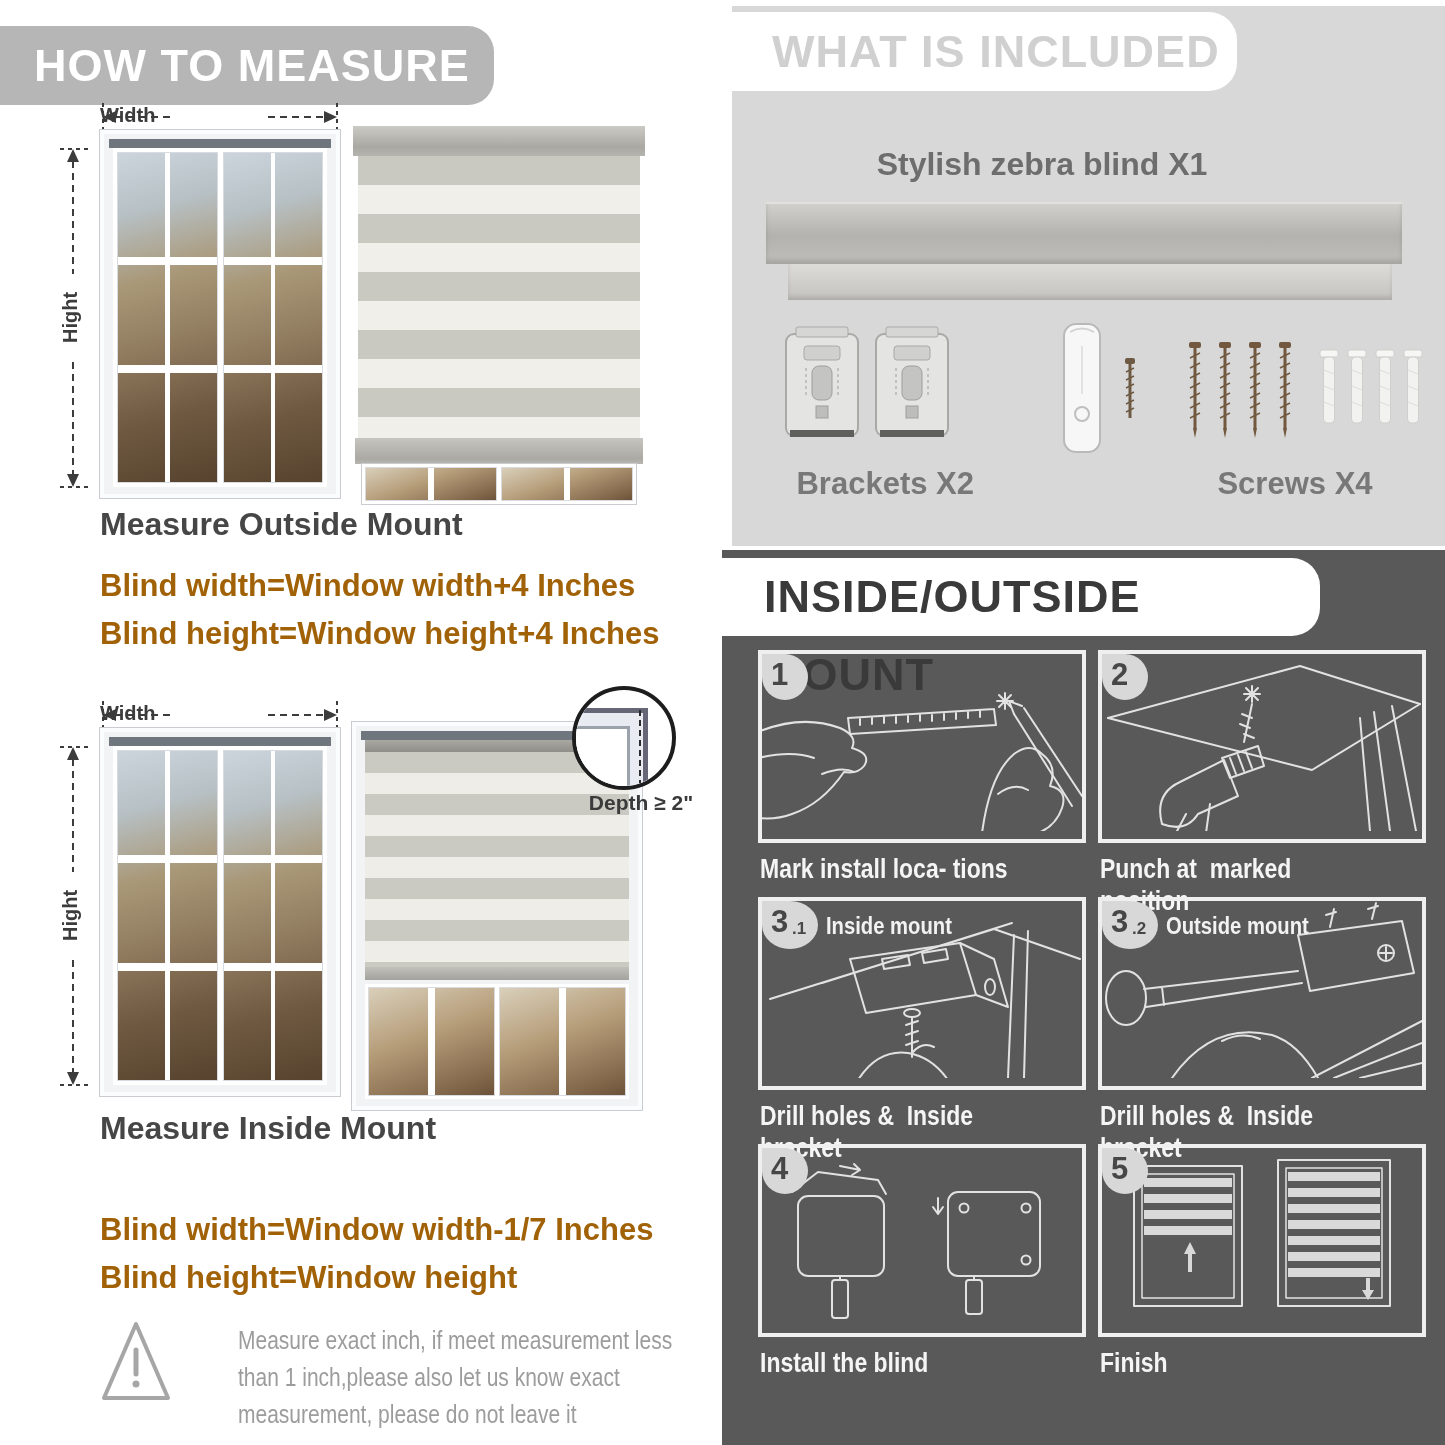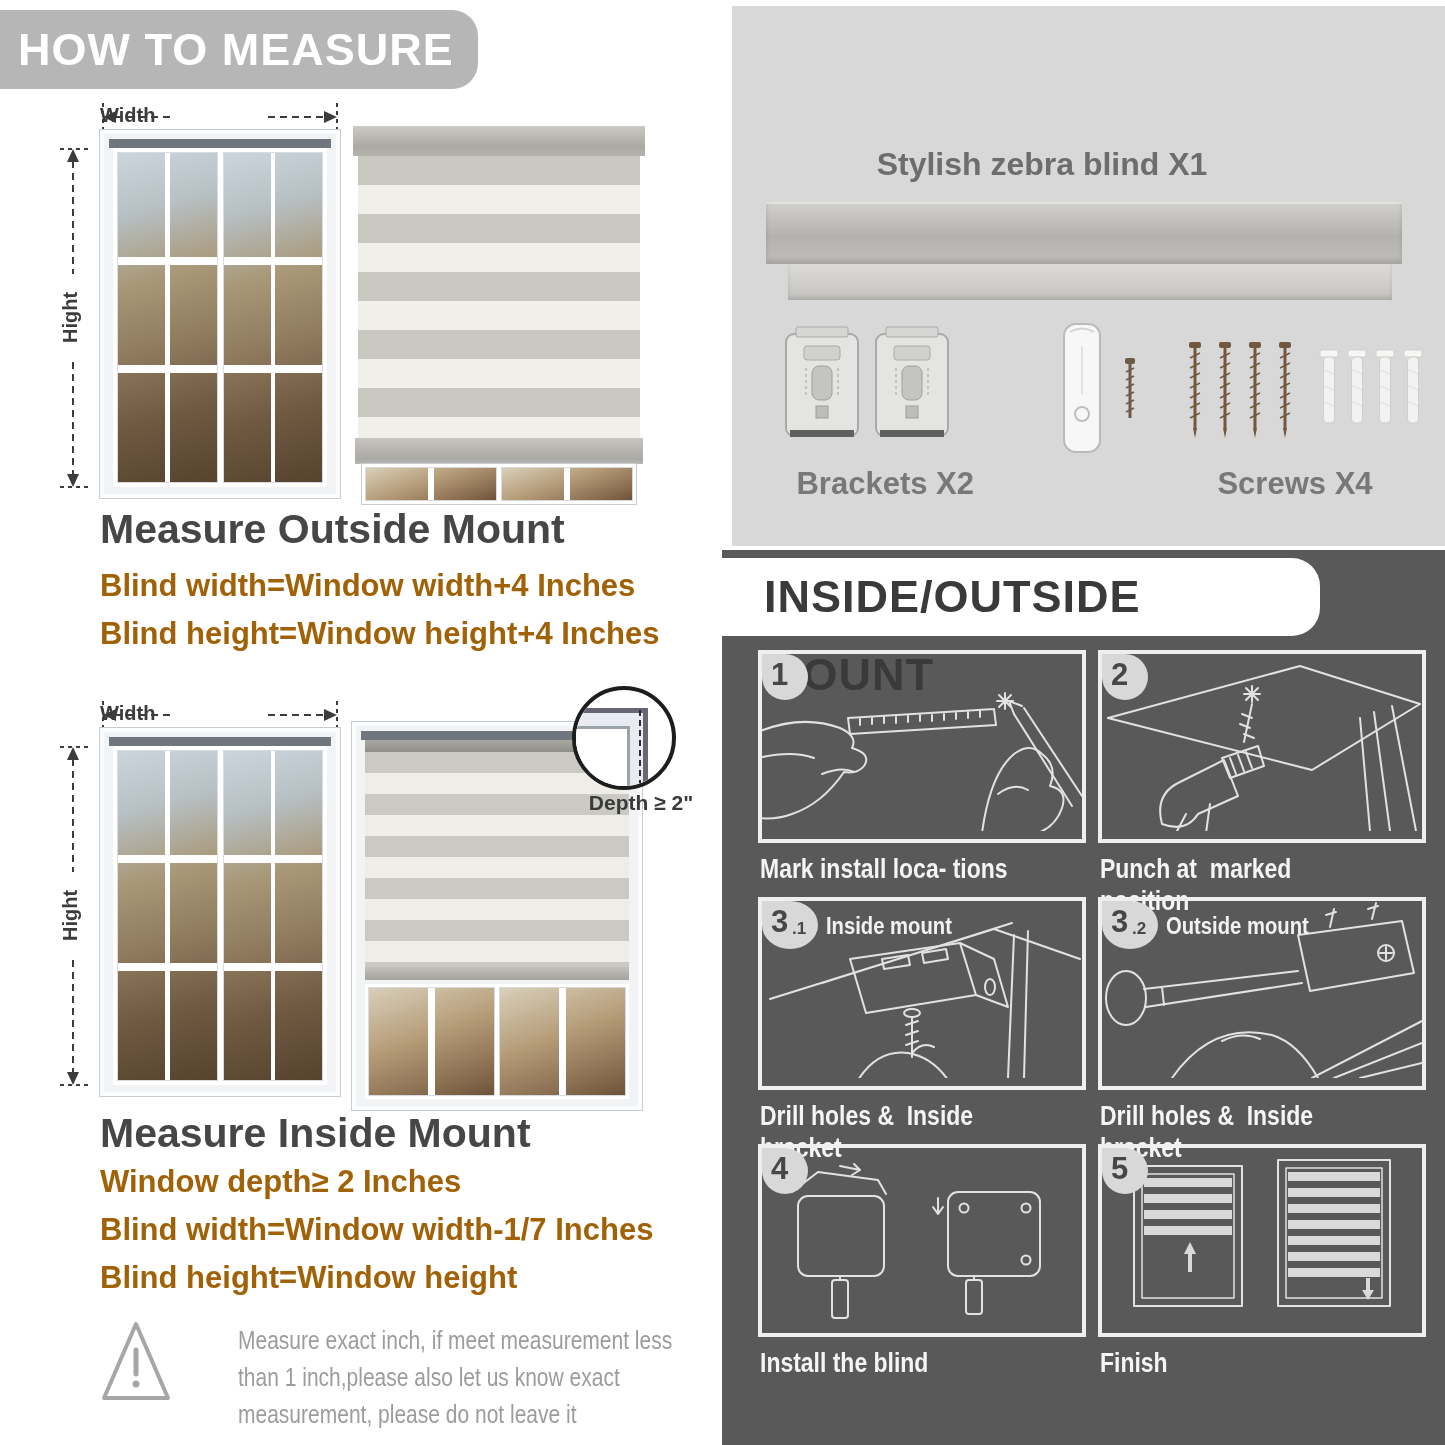--- a/index.html
+++ b/index.html
@@ -2,29 +2,29 @@
 <html><head>
 <meta charset="utf-8">
 <style>
   html,body { margin:0; padding:0; background:#ffffff; }
   body { width:1445px; height:1445px; font-family:"Liberation Sans", sans-serif; }
   #page { position:relative; width:1445px; height:1445px; background:#ffffff; overflow:hidden; }
   .abs { position:absolute; }
 
   
   .pill { position:absolute; font-weight:bold; letter-spacing:1px; }
-  #howto-header { left:0; top:10px; width:460px; height:79px; background:#b6b6b6;
-    border-radius:0 26px 26px 0; color:#ffffff; font-size:45px; line-height:79px; padding-left:18px; }
+  #howto-header { left:0; top:26px; width:460px; height:79px; background:#b6b6b6;
+    border-radius:0 26px 26px 0; color:#ffffff; font-size:45px; line-height:79px; padding-left:34px; }
   #included-header { left:0; top:6px; width:465px; height:79px; background:#ffffff;
     border-radius:0 28px 28px 0; color:#d0d0d0; font-size:45px; line-height:79px; padding-left:40px; }
   #mount-header { left:0; top:8px; width:556px; height:78px; background:#ffffff;
     border-radius:0 28px 28px 0; color:#3a3a3a; font-size:45px; line-height:78px; padding-left:42px; }
 
   
-  .h-title { position:absolute; left:100px; font-size:41px; font-weight:bold; color:#464646; white-space:nowrap; }
+  .h-title { position:absolute; left:100px; font-size:32px; font-weight:bold; color:#464646; white-space:nowrap; }
   .h-line  { position:absolute; left:100px; font-size:31px; font-weight:bold; color:#a16207; white-space:nowrap; }
 
   
   .window { position:absolute; background:#f1f3f5; box-shadow:0 0 0 1px #c9cdd2, inset 0 0 0 4px #fbfcfd; }
   .win-toprail { position:absolute; top:9px; left:9px; right:9px; height:9px; background:#70767e; }
   .win-body { position:absolute; top:18px; left:13px; right:13px; bottom:11px; background:#ffffff;
     display:flex; gap:7px; padding:5px; box-sizing:border-box; }
   .casement { flex:1; box-shadow:0 0 0 1px #d8dce1;
     background-image:
       linear-gradient(90deg, rgba(0,0,0,0) 0 47.5%, #ffffff 47.5% 52.5%, rgba(0,0,0,0) 52.5% 100%),
@@ -213,36 +213,36 @@
   </div>
 
   <div class="magnifier">
     <div class="mag-frame1"></div>
     <div class="mag-frame2"></div>
     <div class="mag-dash"></div>
   </div>
   <div id="depth-label">Depth ≥ 2"</div>
 
   <div class="h-title" style="top:1102px;margin-top:8px;">Measure Inside Mount</div>
-  <div class="h-line" style="top:1164px;">Window depth≥ 2 Inches</div>
   <div class="h-line" style="top:1212px;">Blind width=Window width-1/7 Inches</div>
   <div class="h-line" style="top:1260px;">Blind height=Window height</div>
 
   <svg class="abs" style="left:100px; top:1318px;" width="72" height="86" viewBox="0 0 72 86">
     <polygon points="36,6 68,80 4,80" fill="none" stroke="#a6a6a6" stroke-width="4" stroke-linejoin="round"></polygon>
     <line x1="36" y1="32" x2="36" y2="56" stroke="#a6a6a6" stroke-width="5" stroke-linecap="round"></line>
     <circle cx="36" cy="66" r="3.5" fill="#a6a6a6"></circle>
   </svg>
   <div id="warning-text">
     <div>Measure exact inch, if meet measurement less</div>
     <div>than 1 inch,please also let us know exact</div>
     <div>measurement, please do not leave it</div>
   </div>
 
   <div id="included-panel">
+    <div id="included-header" class="pill">WHAT IS INCLUDED</div>
 
     <div id="blind-label">Stylish zebra blind X1</div>
 
     <div class="rail-top"></div>
     <div class="rail-bottom"></div>
 
     <svg class="abs" style="left:50px; top:318px;" width="170" height="128" viewBox="0 0 170 128">
       <g>
         <g transform="translate(0,0)">
           <rect x="4" y="10" width="72" height="102" rx="8" fill="#e4e4e2" stroke="#a9a9a7" stroke-width="2"></rect>

